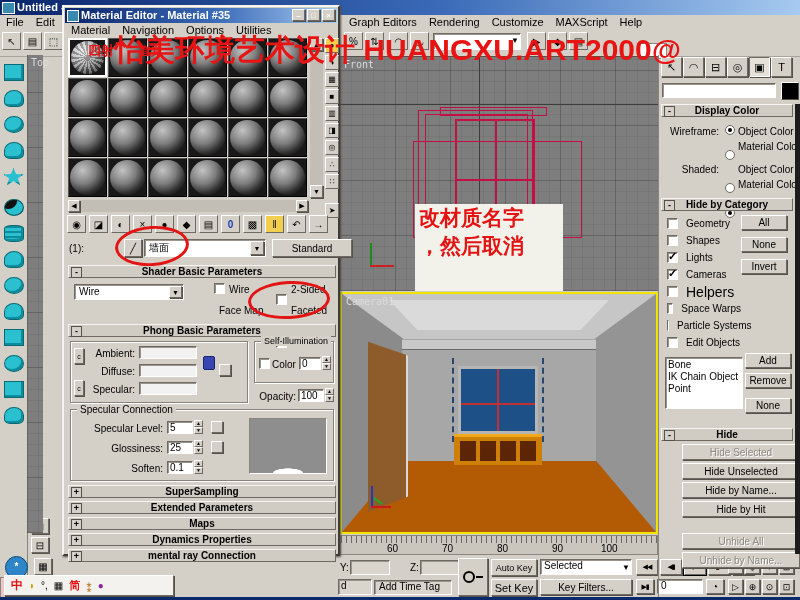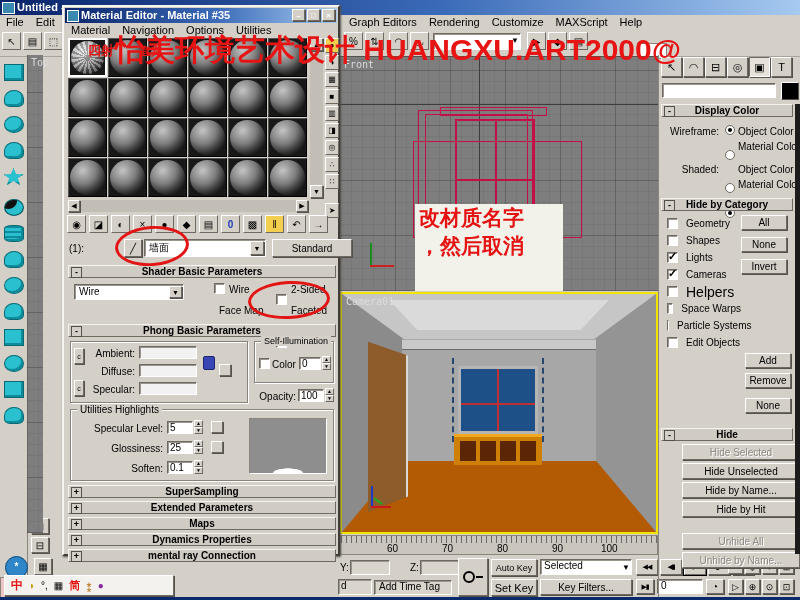--- a/index.html
+++ b/index.html
@@ -439,21 +439,21 @@
     <span class="a rlab" style="left:184px;top:54px;width:44px">Opacity:</span>
     <div class="a field" style="left:230px;top:52px;width:26px;height:13px">
       <span style="padding-left:2px">100</span>
     </div>
     <div class="a spin" style="left:257px;top:51px">
         <div>▲</div>
         <div>▼</div>
       </div>
 
     <div class="a gb" style="left:2px;top:72px;width:264px;height:72px">
-      <span class="gt">Utilities Highlights</span>
+      <span class="gt">Specular Connection</span>
       <span class="a rlab" style="left:6px;top:13px;width:86px">Specular Level:</span>
       <div class="a field" style="left:96px;top:11px;width:26px;height:13px">
         <span style="padding-left:2px">5</span>
       </div>
       <div class="a spin" style="left:123px;top:10px">
           <div>▲</div>
           <div>▼</div>
         </div>
       <div class="a b3" style="left:140px;top:11px;width:12px;height:12px"></div>
       <span class="a rlab" style="left:6px;top:33px;width:86px">Glossiness:</span>
@@ -552,20 +552,25 @@
         <div class="cat-row">
           <div class="chk"></div>
           <div class="lab" style="font-size: 10px;">Edit Objects</div>
         </div>
       </div>
     <div class="a" id="hbc-btns" style="left:80px;top:4px;width:50px">
         <div class="b3" style="width: 46px; height: 15px; margin-bottom: 7px;">All</div>
         <div class="b3" style="width: 46px; height: 15px; margin-bottom: 7px;">None</div>
         <div class="b3" style="width: 46px; height: 15px; margin-bottom: 0px;">Invert</div>
       </div>
+    <div class="a field" id="hbc-list" style="left:4px;top:146px;width:78px;height:52px;font-size:10px;line-height:12px;padding:1px 2px">
+        <div>Bone</div>
+        <div>IK Chain Object</div>
+        <div>Point</div>
+      </div>
     <div class="a" id="hbc-lbtns" style="left:84px;top:142px;width:48px">
         <div class="b3" style="width: 46px; height: 15px; margin-bottom: 5px;">Add</div>
         <div class="b3" style="width: 46px; height: 15px; margin-bottom: 10px;">Remove</div>
         <div class="b3" style="width: 46px; height: 15px; margin-bottom: 5px;">None</div>
       </div>
   </div>
 
   <div class="rh" style="left:2px;top:373px;width:132px;height:13px">
     <span class="pm">-</span>
     <span>Hide</span>

